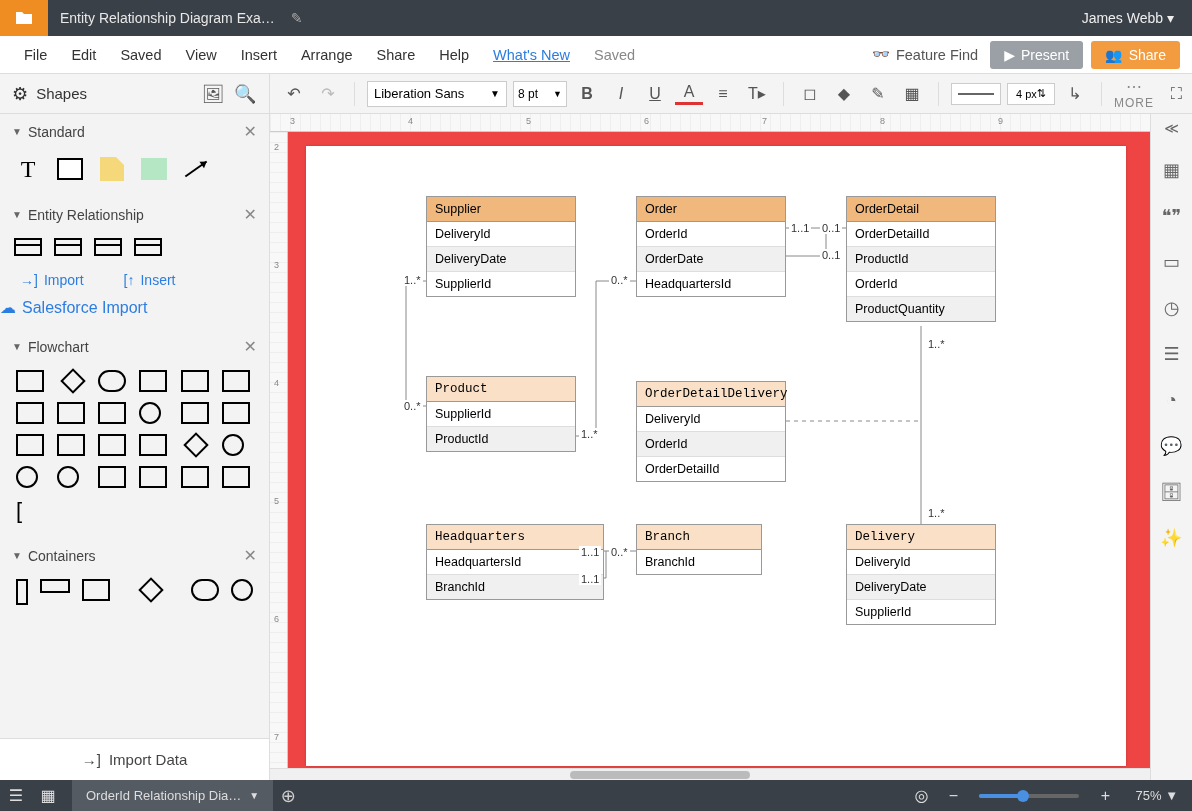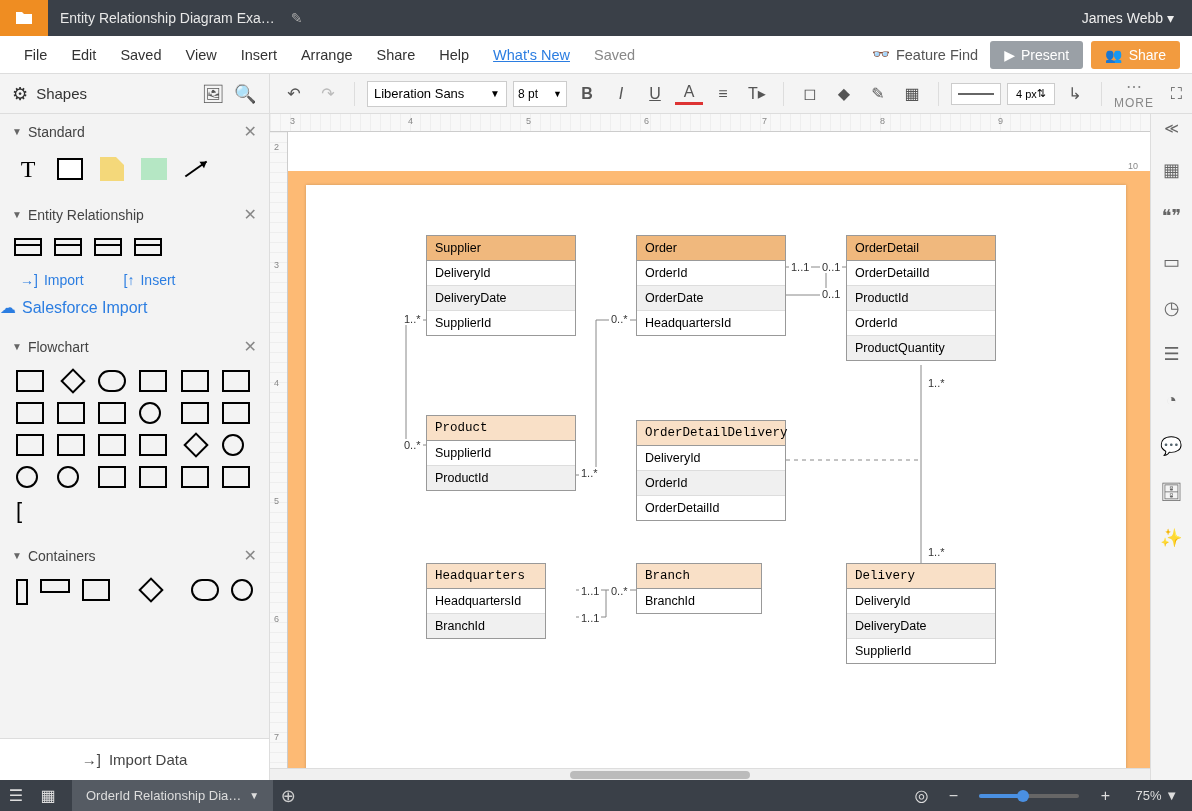--- a/index.html
+++ b/index.html
@@ -69,21 +69,21 @@
 .containers-row { display: flex; gap: 12px; padding: 6px 16px 48px; }
 .import-data { border-top: 1px solid #ddd; background: #fff; padding: 12px; text-align: center; font-size: 15px; color: #444; cursor: pointer; display:flex;align-items:center;justify-content:center;gap:8px; margin-top:auto;}
 
 
 .canvas-wrap { flex: 1; display: flex; flex-direction: column; position: relative; }
 .ruler-h { height: 18px; background: repeating-linear-gradient(to right, #eee, #eee 1px, #f8f8f8 1px, #f8f8f8 10px); border-bottom: 1px solid #ccc; position:relative; font-size:9px; color:#888;}
 .ruler-h span{position:absolute; top:2px;}
 .canvas-inner { flex: 1; display: flex; }
 .ruler-v { width: 18px; background: repeating-linear-gradient(to bottom, #eee, #eee 1px, #f8f8f8 1px, #f8f8f8 10px); border-right: 1px solid #ccc; position:relative;font-size:9px;color:#888;}
 .ruler-v span{position:absolute; left:4px;}
-.canvas { flex: 1; background: #fdba74; position: relative; overflow: hidden; margin-top: 39px; }
+.canvas { flex: 1; background: #ef4444; position: relative; overflow: hidden; }
 .page { position: absolute; left: 18px; top: 14px; width: 820px; height: 620px; background: #fff; box-shadow: 0 0 3px rgba(0,0,0,0.2); }
 
 
 .entity { position: absolute; border: 1px solid #999; font-size: 12.5px; background: #fff; }
 .entity .eh { background: #f0b87d; padding: 5px 8px; border-bottom: 1px solid #999; font-weight: 500; }
 .entity.light .eh { background: #f9e0c7; font-family: Liberation Mono, monospace; }
 .entity .er { padding: 5px 8px; border-bottom: 1px solid #ddd; }
 .entity .er.alt { background: #f0f0f0; }
 .entity .er:last-child { border-bottom: none; }
 .card-label { position: absolute; font-size: 11px; color: #333; background: #fff; padding: 0 2px; }
@@ -350,21 +350,21 @@
               <div class="eh">Product</div>
               <div class="er">SupplierId</div>
               <div class="er alt">ProductId</div>
             </div>
             <div class="entity light" style="left: 330px; top: 235px; width: 150px;">
               <div class="eh">OrderDetailDelivery</div>
               <div class="er">DeliveryId</div>
               <div class="er alt">OrderId</div>
               <div class="er">OrderDetailId</div>
             </div>
-            <div class="entity light" style="left: 120px; top: 378px; width: 120px;">
+            <div class="entity light" style="left: 120px; top: 378px; width: 178px;">
               <div class="eh">Headquarters</div>
               <div class="er">HeadquartersId</div>
               <div class="er alt">BranchId</div>
             </div>
             <div class="entity light" style="left: 330px; top: 378px; width: 126px;">
               <div class="eh">Branch</div>
               <div class="er">BranchId</div>
             </div>
             <div class="entity light" style="left: 540px; top: 378px; width: 150px;">
               <div class="eh">Delivery</div>

